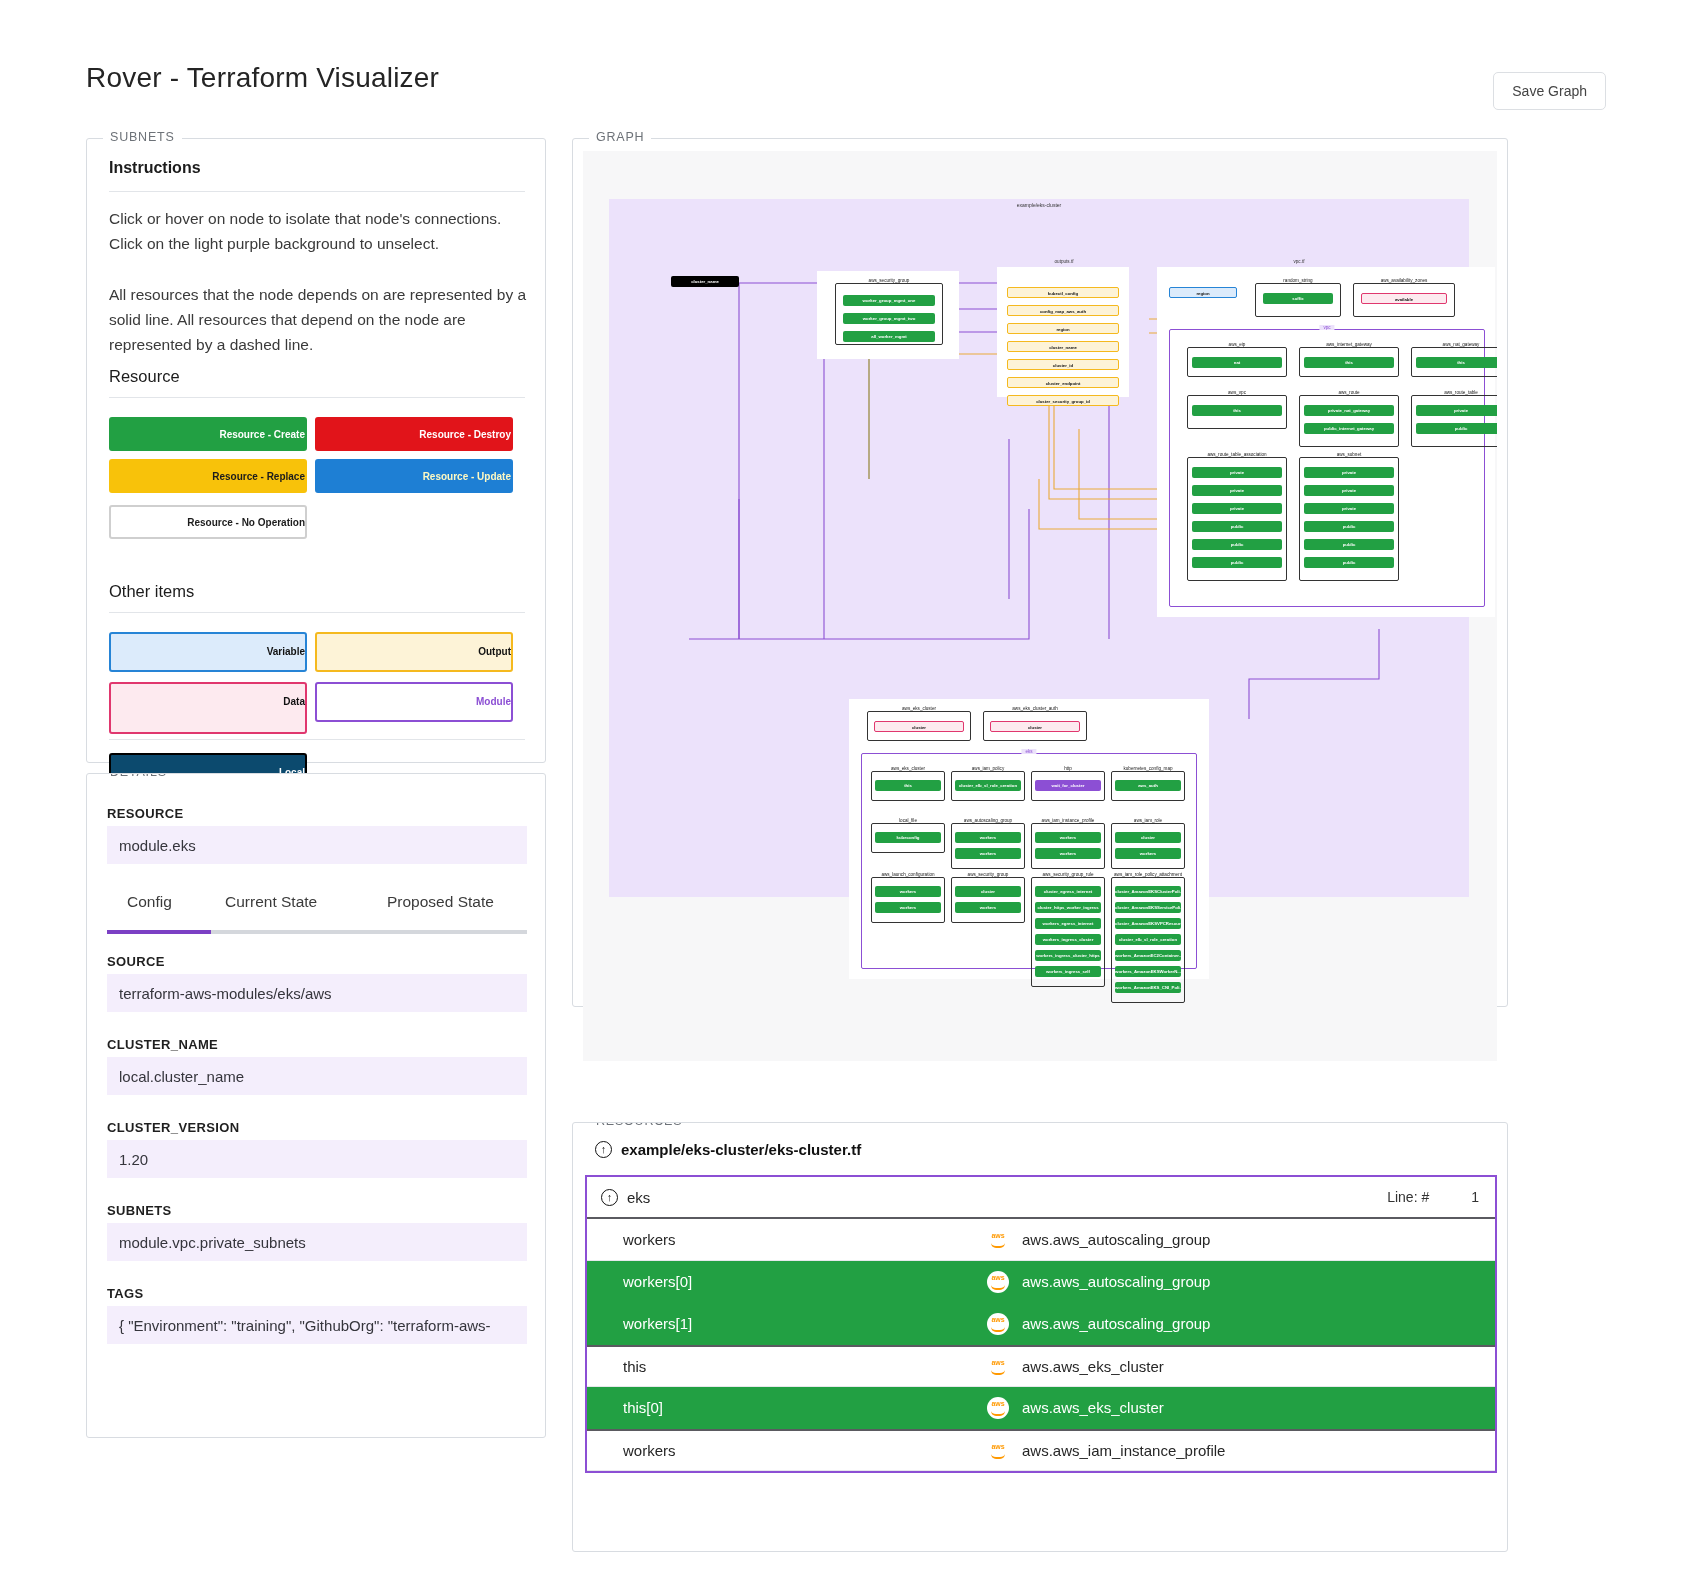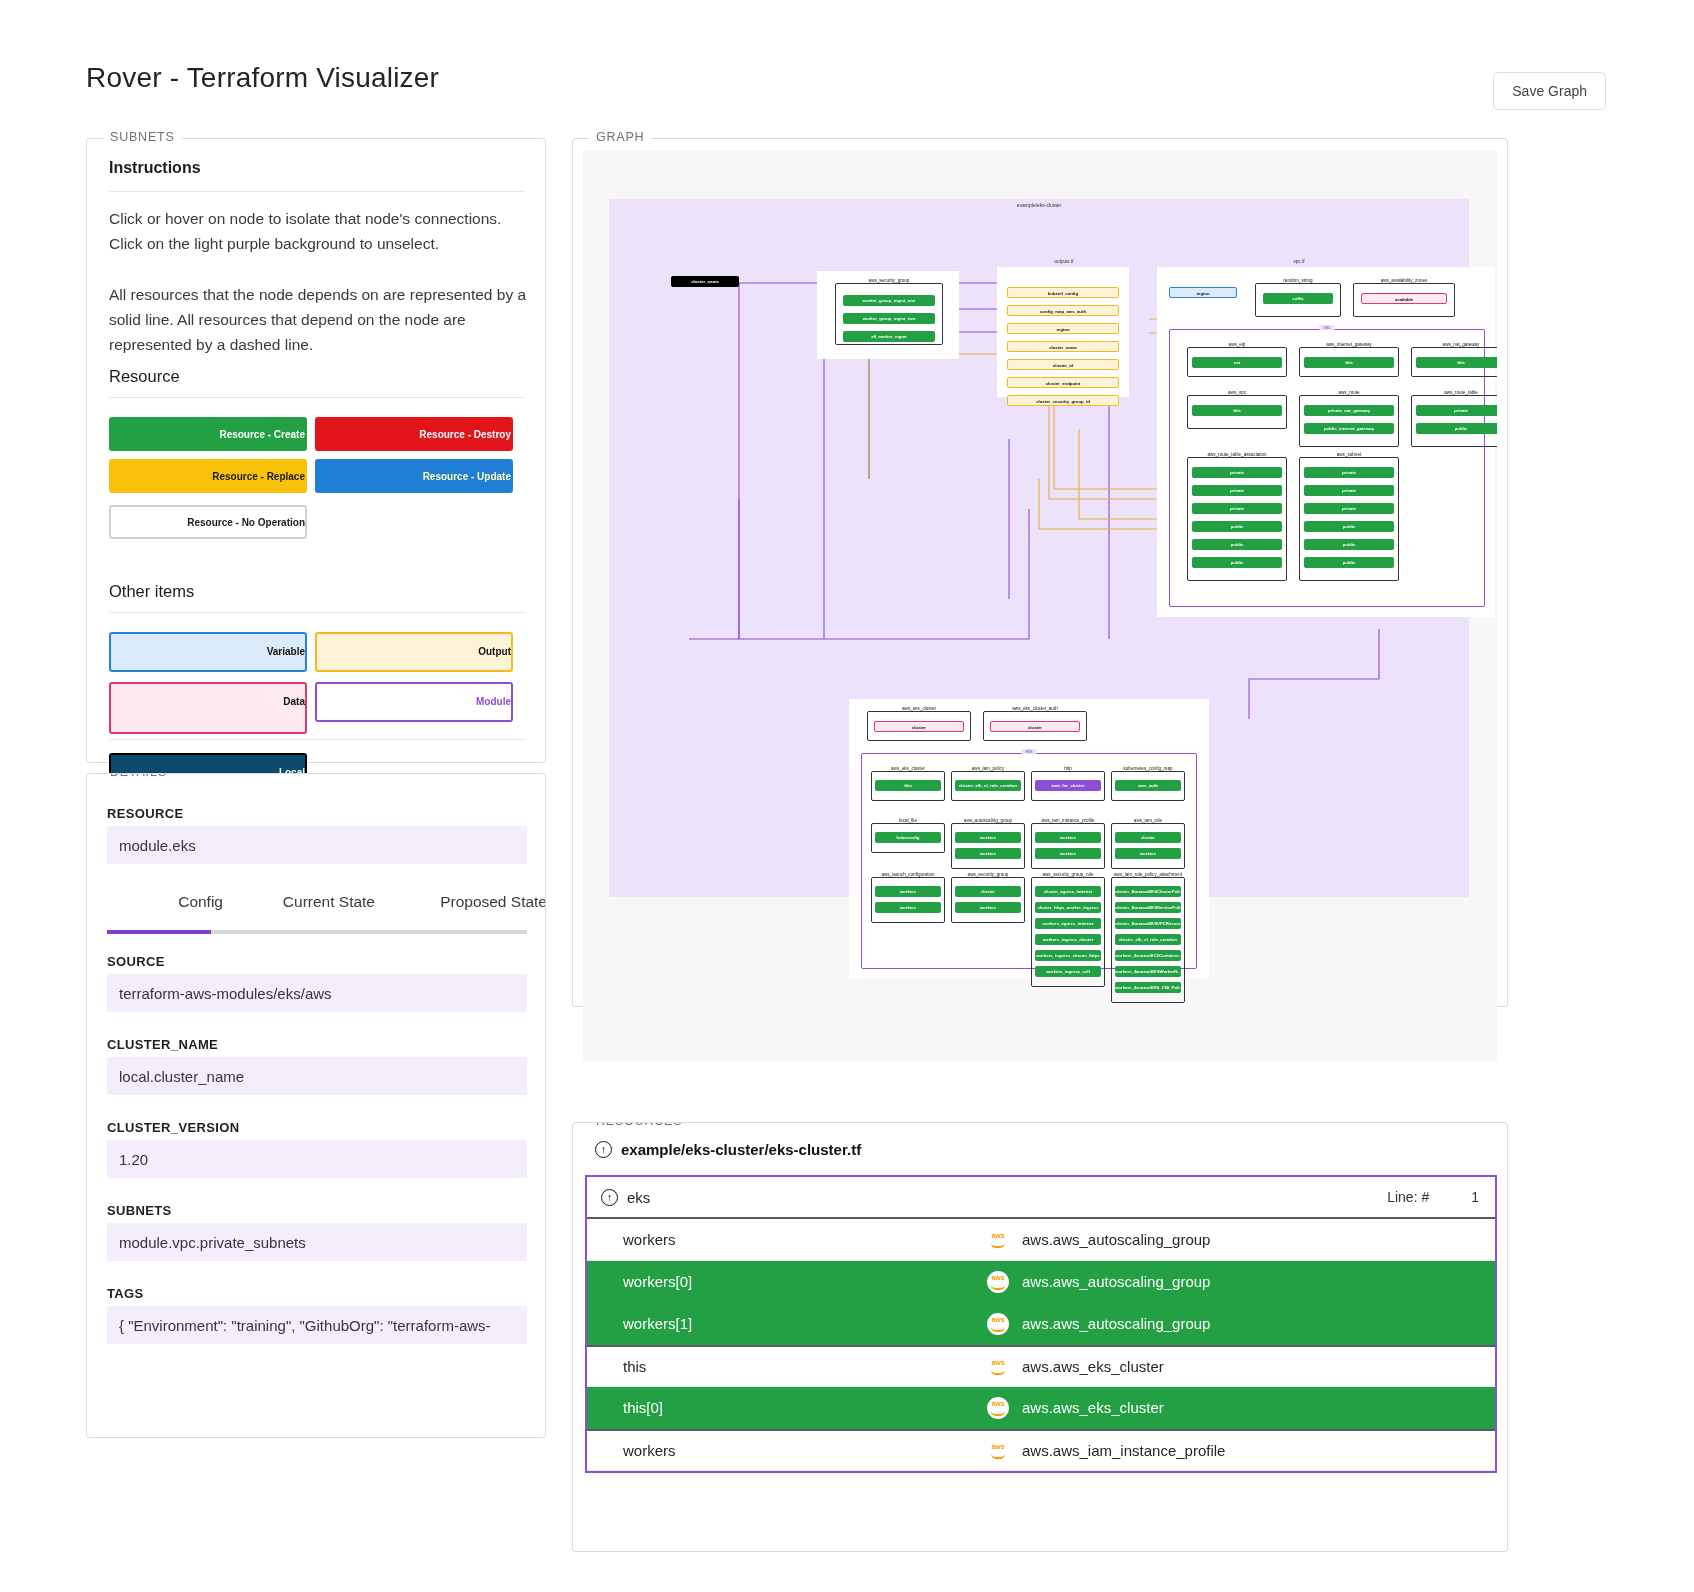--- a/index.html
+++ b/index.html
@@ -62,21 +62,21 @@
   #details-panel { left:86px; top:773px; width:460px; height:665px; overflow:hidden; }
   .d-label { position:absolute; left:20px; font-size:13px; font-weight:700; letter-spacing:.35px; color:#1f1f1f; }
   .d-value {
     position:absolute; left:20px; width:420px; height:38px;
     background:#f4eefc; color:#35353c; font-size:15px;
     display:flex; align-items:center; padding-left:12px;
     white-space:nowrap; overflow:hidden;
   }
   #tabs { position:absolute; left:20px; top:888px; width:420px; height:46px; }
   .tab {
-    position:absolute; top:0; height:38px; line-height:24px; text-align:right;
+    position:absolute; top:0; height:38px; line-height:24px; text-align:left;
     font-size:15.5px; color:#3b3b3b; cursor:pointer;
   }
   .tab-underline { position:absolute; top:40px; height:4px; background:#d4d7dc; }
   .tab-underline.active { background:#7b40c4; }
 
   
   #graph-panel { left:572px; top:138px; width:936px; height:869px; }
   #graph-canvas {
     position:absolute; left:10px; top:12px; width:914px; height:910px;
     background:#f7f7f8; overflow:hidden;

